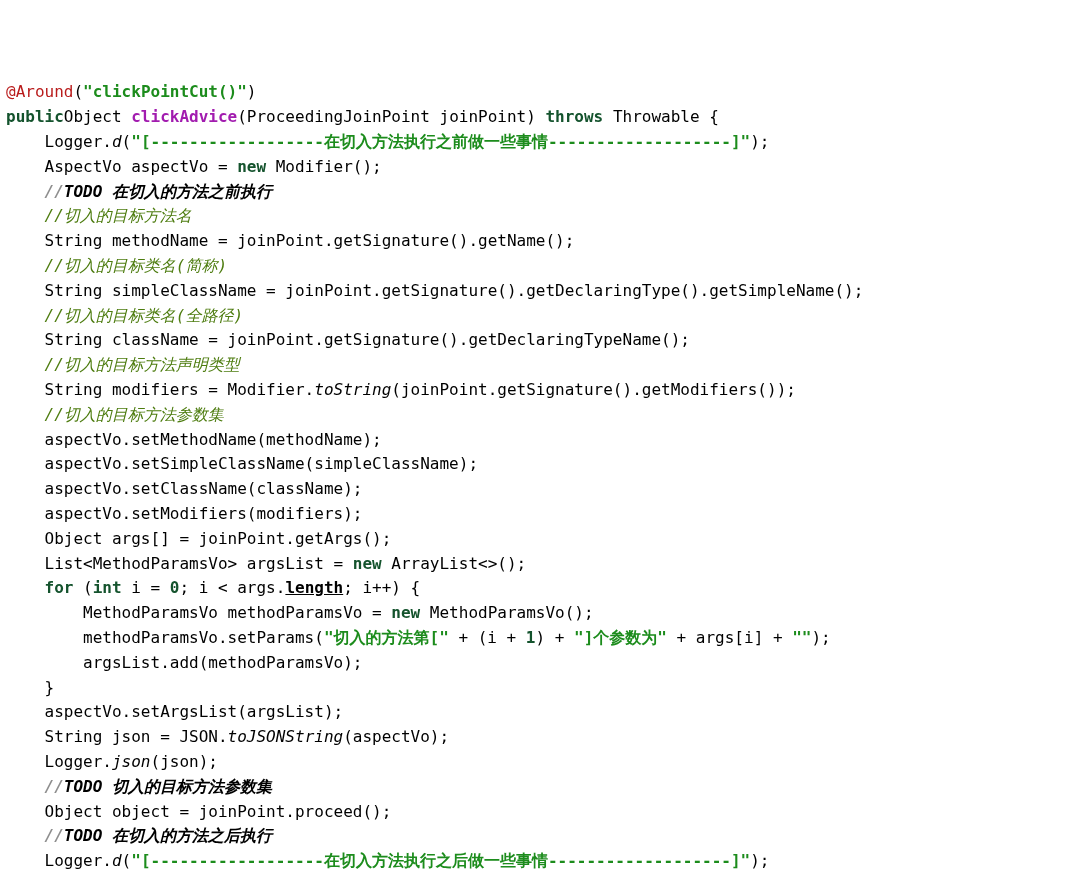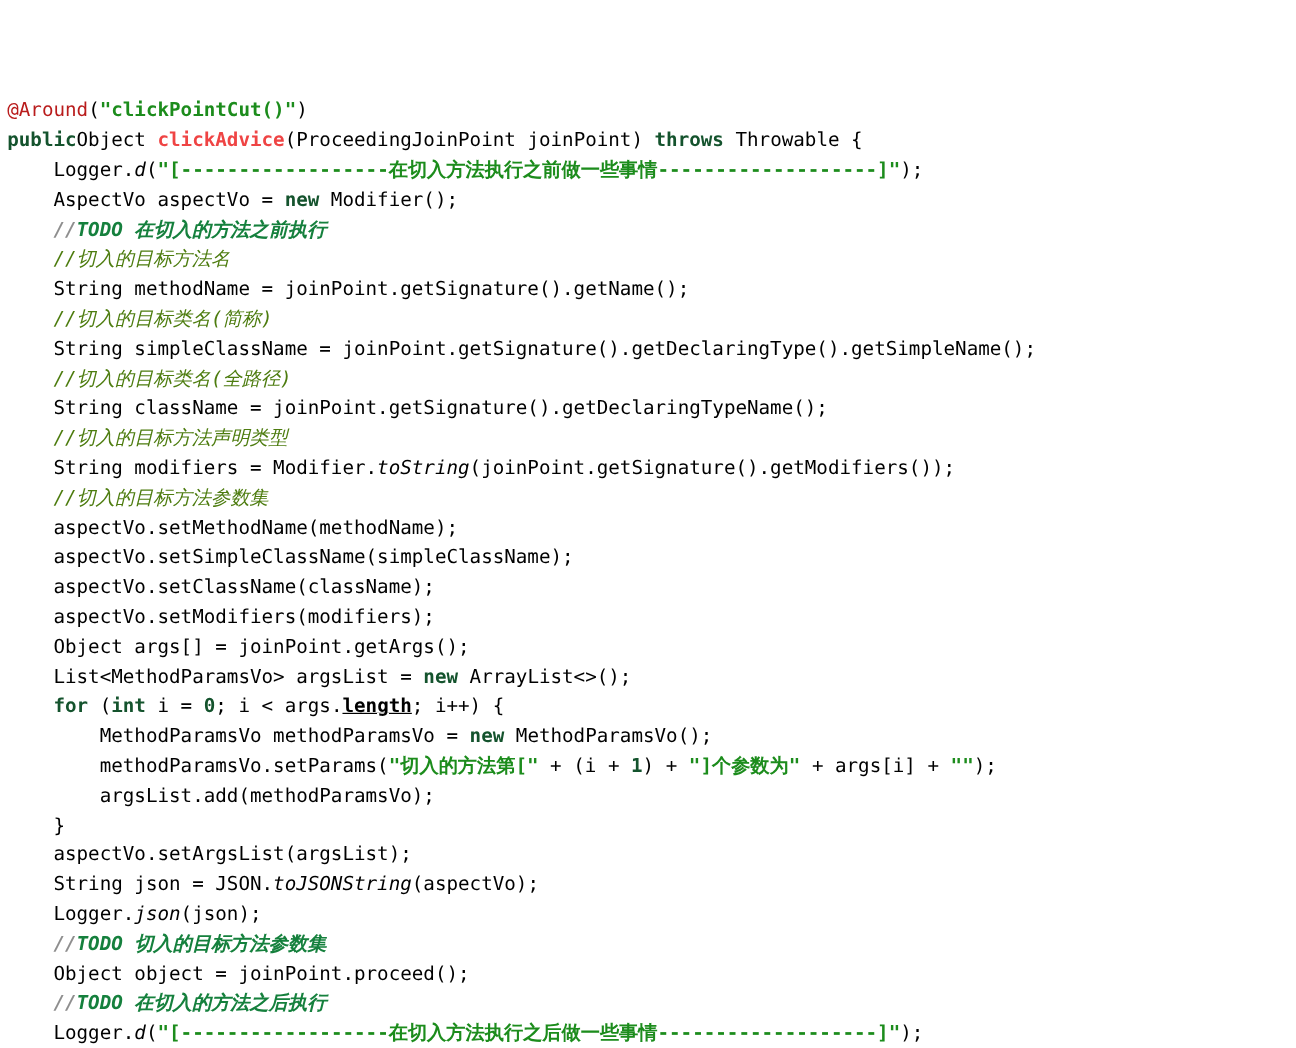--- a/index.html
+++ b/index.html
@@ -9,25 +9,25 @@
     font-family: "Menlo", "Consolas", "Monaco", monospace;
     font-size: 16px;
     line-height: 1.55;
     color: #000000;
     white-space: pre;
     overflow-x: auto;
   }
   .code { display:block; }
   .an { color: #b91c1c; }               
   .kw { color: #14532d; font-weight: bold; }  
-  .mn { color: #ef4444; font-weight: bold; }  
+  .mn { color: #a21caf; font-weight: bold; }  
   .str { color: #1c8c1c; font-weight: bold; } 
   .cm { color: #4d7c0f; font-style: italic; } 
   .cmb { color: #8e8e8e; font-style: italic; font-weight: bold; }
-  .todo { color: #15803d; font-weight: bold; font-style: italic; }
+  .todo { color: #000000; font-weight: bold; font-style: italic; }
   .sm { font-style: italic; }           
   .fb { font-weight: bold; text-decoration: underline; }            
   .pl { color: #000000; }
 </style>
 </head>
 <body>
 
 
 <div class="code"><span><span class="an">@Around</span><span class="pl">(</span><span class="str">"clickPointCut()"</span><span class="pl">)</span></span>
 <span><span class="kw">public</span><span class="pl">Object </span><span class="mn">clickAdvice</span><span class="pl">(ProceedingJoinPoint joinPoint) </span><span class="kw">throws</span><span class="pl"> Throwable {</span></span>

